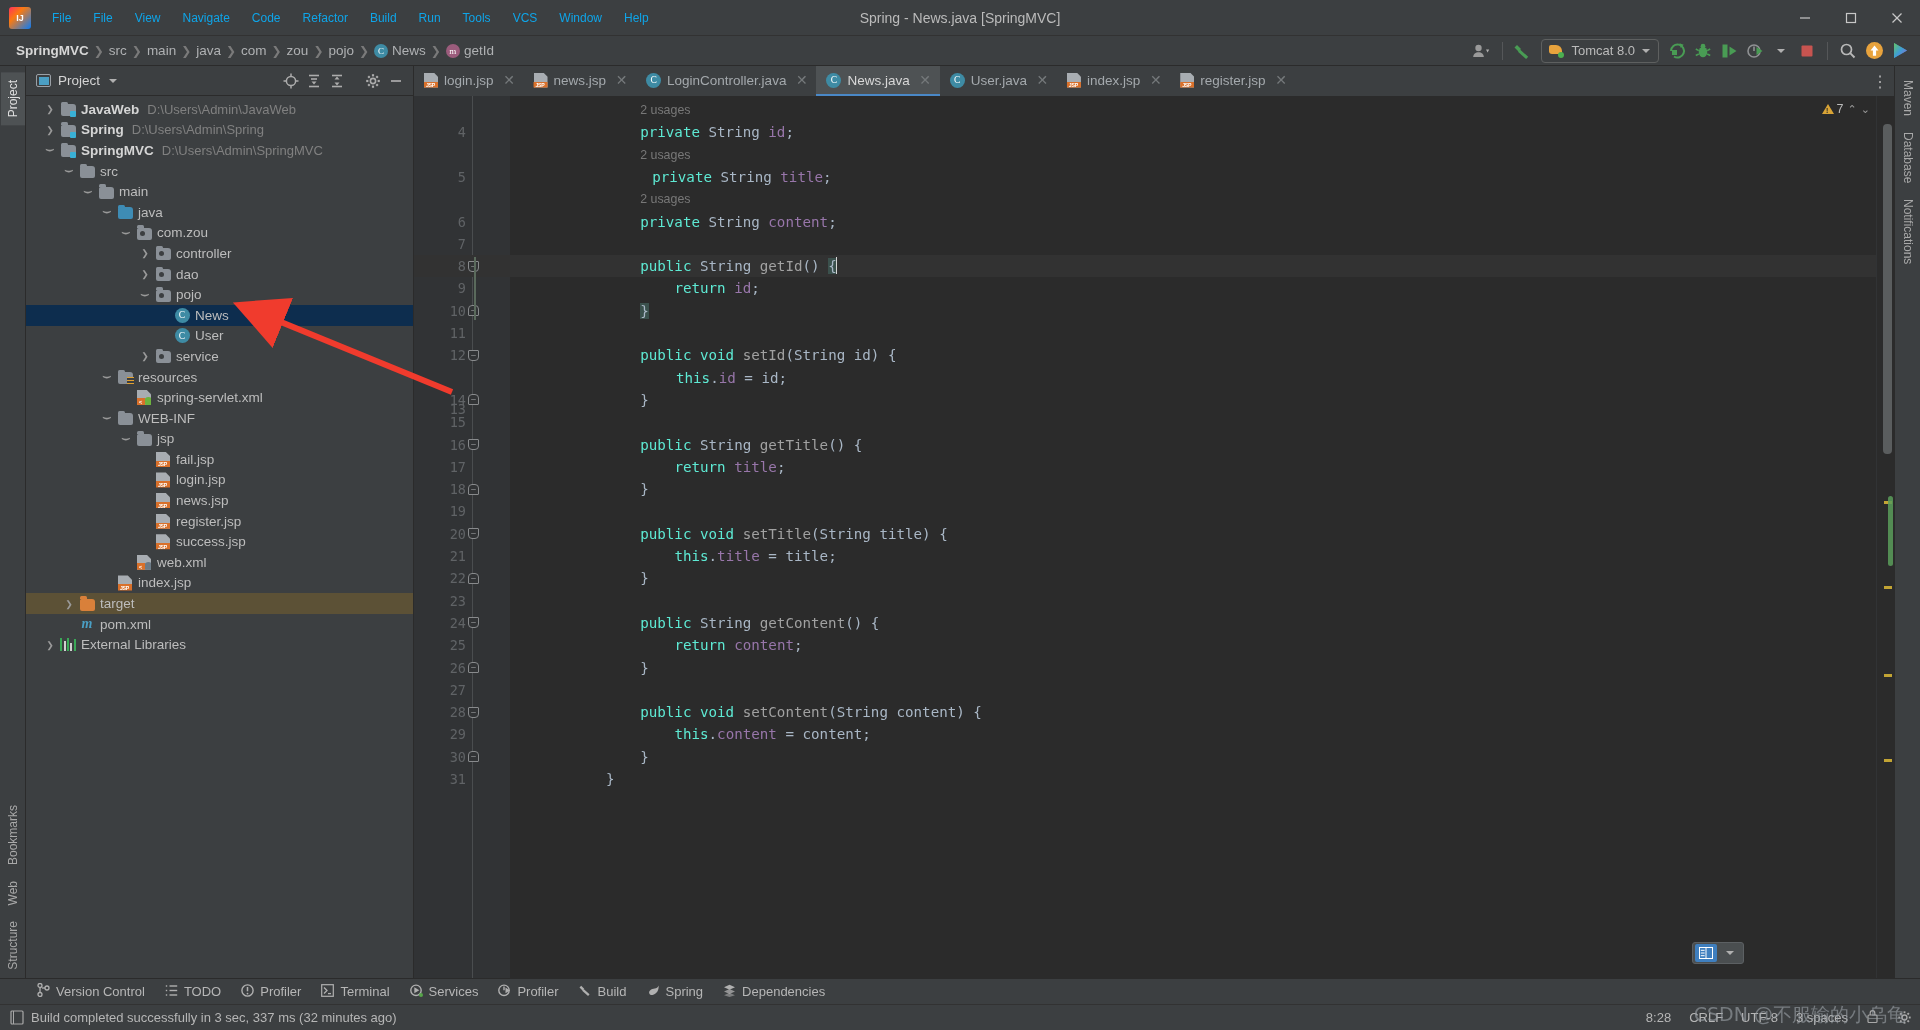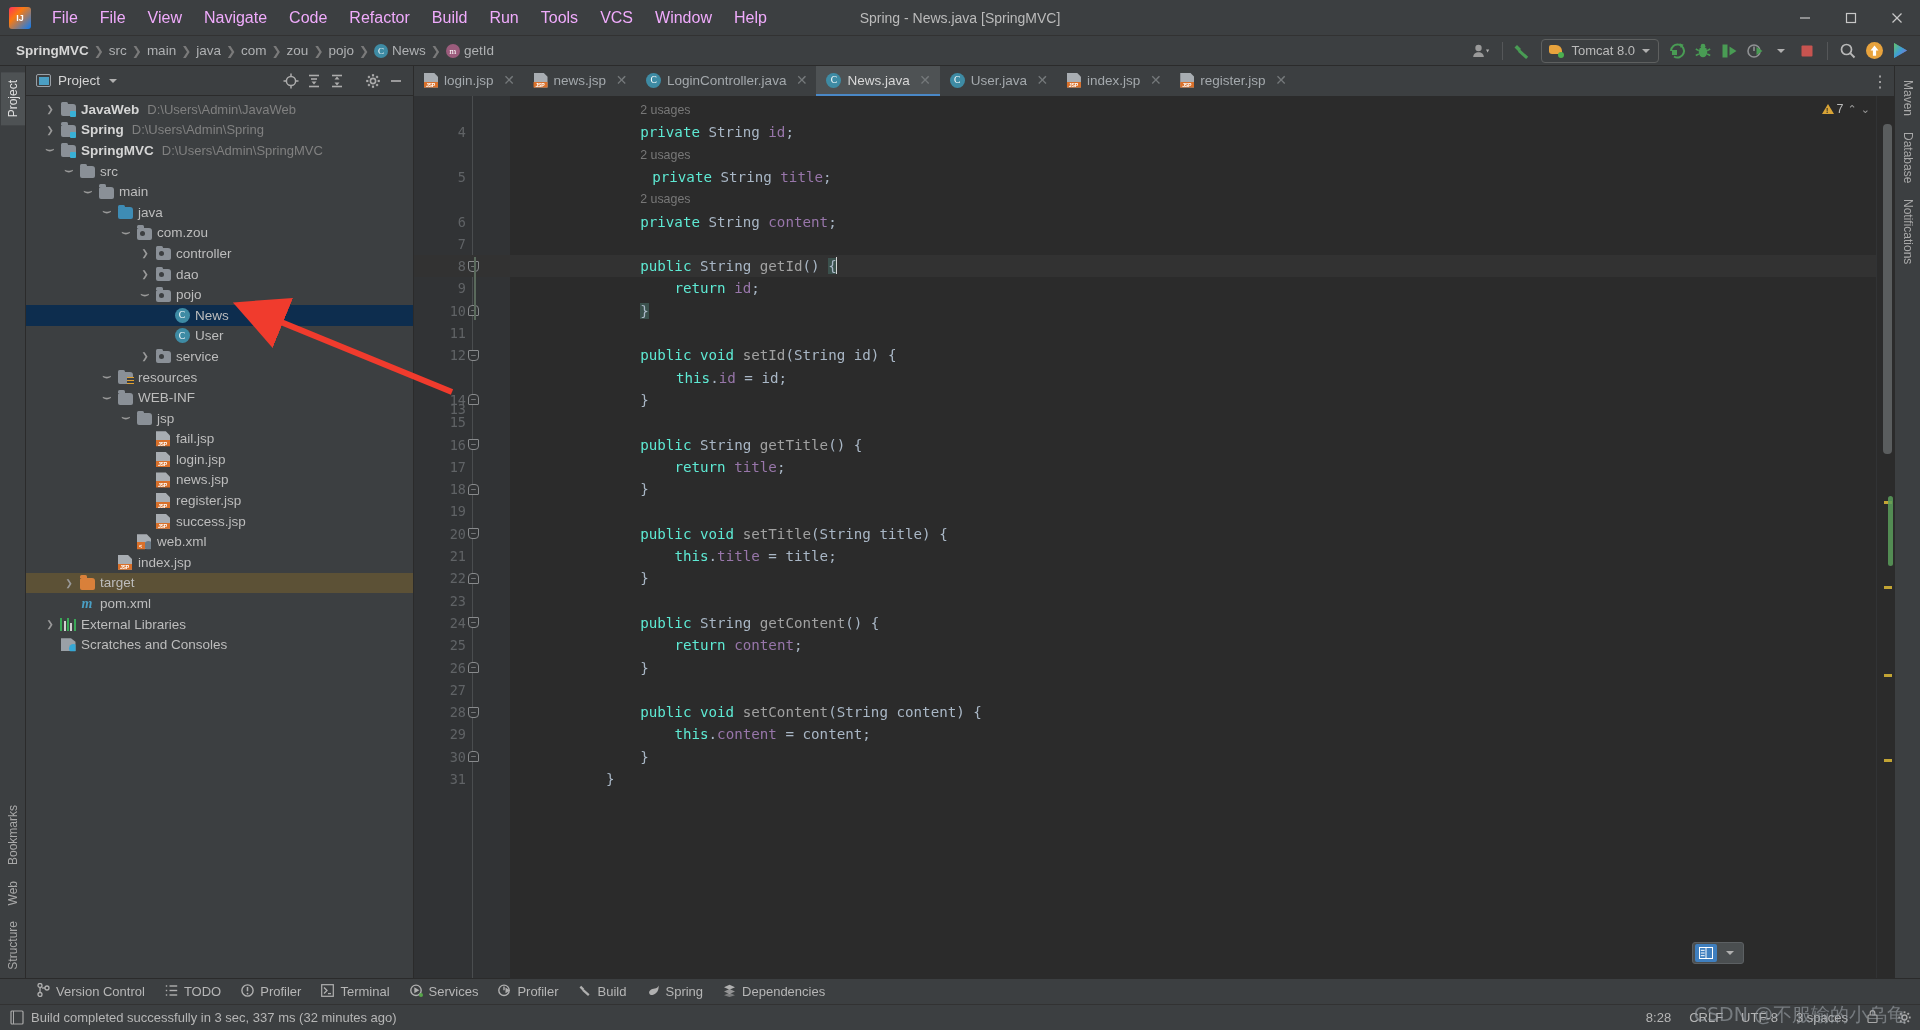--- a/index.html
+++ b/index.html
@@ -22,21 +22,21 @@
     background: linear-gradient(135deg,#fe315d 0%,#f97a12 35%,#087cfa 100%);
     position: relative; flex: 0 0 22px;
   }
   .ij-logo::after {
     content: "IJ"; position: absolute; inset: 0; color: #fff; font-size: 9px;
     font-weight: bold; display: flex; align-items: center; justify-content: center;
     font-family: "Liberation Sans", sans-serif;
   }
   .menubar { display: flex; align-items: center; gap: 0; }
   .menu-item {
-    padding: 4px 11px; font-size: 16px; color: #f0abfc; cursor: default;
+    padding: 4px 11px; font-size: 12px; color: #0ea5e9; cursor: default;
     white-space: nowrap;
   }
   .win-title {
     position: absolute; left: 0; right: 0; text-align: center; font-size: 14px;
     color: #bbbbbb; pointer-events: none;
   }
   .win-btns { margin-left: auto; display: flex; align-items: center; z-index: 3; }
   .win-btn {
     width: 46px; height: 36px; display: flex; align-items: center; justify-content: center;
     color: #c7c7c7; font-size: 15px; cursor: default;
@@ -652,20 +652,30 @@
           </div>
           <div class="trow">
             <span style="display:inline-block;width:73px;flex:0 0 73px"></span>
             <span class="twist" style="transform:rotate(90deg)">❫</span>
             <span class="ticon" style="display:flex;align-items:center;justify-content:center;margin-left:2px">
               <span class="ic-res"></span>
             </span>
             <span class="tlabel">resources</span>
           </div>
           <div class="trow">
+            <span style="display:inline-block;width:92px;flex:0 0 92px"></span>
+            <span class="twist"></span>
+            <span class="ticon" style="display:flex;align-items:center;justify-content:center;margin-left:2px">
+              <span class="ic-xml">
+                <i class="xml-badge spring"></i>
+              </span>
+            </span>
+            <span class="tlabel">spring-servlet.xml</span>
+          </div>
+          <div class="trow">
             <span style="display:inline-block;width:73px;flex:0 0 73px"></span>
             <span class="twist" style="transform:rotate(90deg)">❫</span>
             <span class="ticon" style="display:flex;align-items:center;justify-content:center;margin-left:2px">
               <span class="ic-folder"></span>
             </span>
             <span class="tlabel">WEB-INF</span>
           </div>
           <div class="trow">
             <span style="display:inline-block;width:92px;flex:0 0 92px"></span>
             <span class="twist" style="transform:rotate(90deg)">❫</span>
@@ -754,28 +764,20 @@
             <span class="ticon" style="display:flex;align-items:center;justify-content:center;margin-left:2px">
               <span class="ic-libs">
                 <i style="background:#3aa757;height:13px"></i>
                 <i style="background:#d0d0d0;height:10px"></i>
                 <i style="background:#3aa757;height:13px"></i>
                 <i style="background:#d0d0d0;height:8px"></i>
                 <i style="background:#3aa757;height:12px"></i>
               </span>
             </span>
             <span class="tlabel">External Libraries</span>
-          </div>
-          <div class="trow">
-            <span style="display:inline-block;width:16px;flex:0 0 16px"></span>
-            <span class="twist"></span>
-            <span class="ticon" style="display:flex;align-items:center;justify-content:center;margin-left:2px">
-              <span class="ic-scratch"></span>
-            </span>
-            <span class="tlabel">Scratches and Consoles</span>
           </div>
         </div>
     </div>
 
     <div class="editor-area">
       <div class="tabsbar" id="tabsbar">
         <div class="etab">
             <span class="ic-jsp"></span>
             <span>login.jsp</span>
             <span class="x">✕</span>

